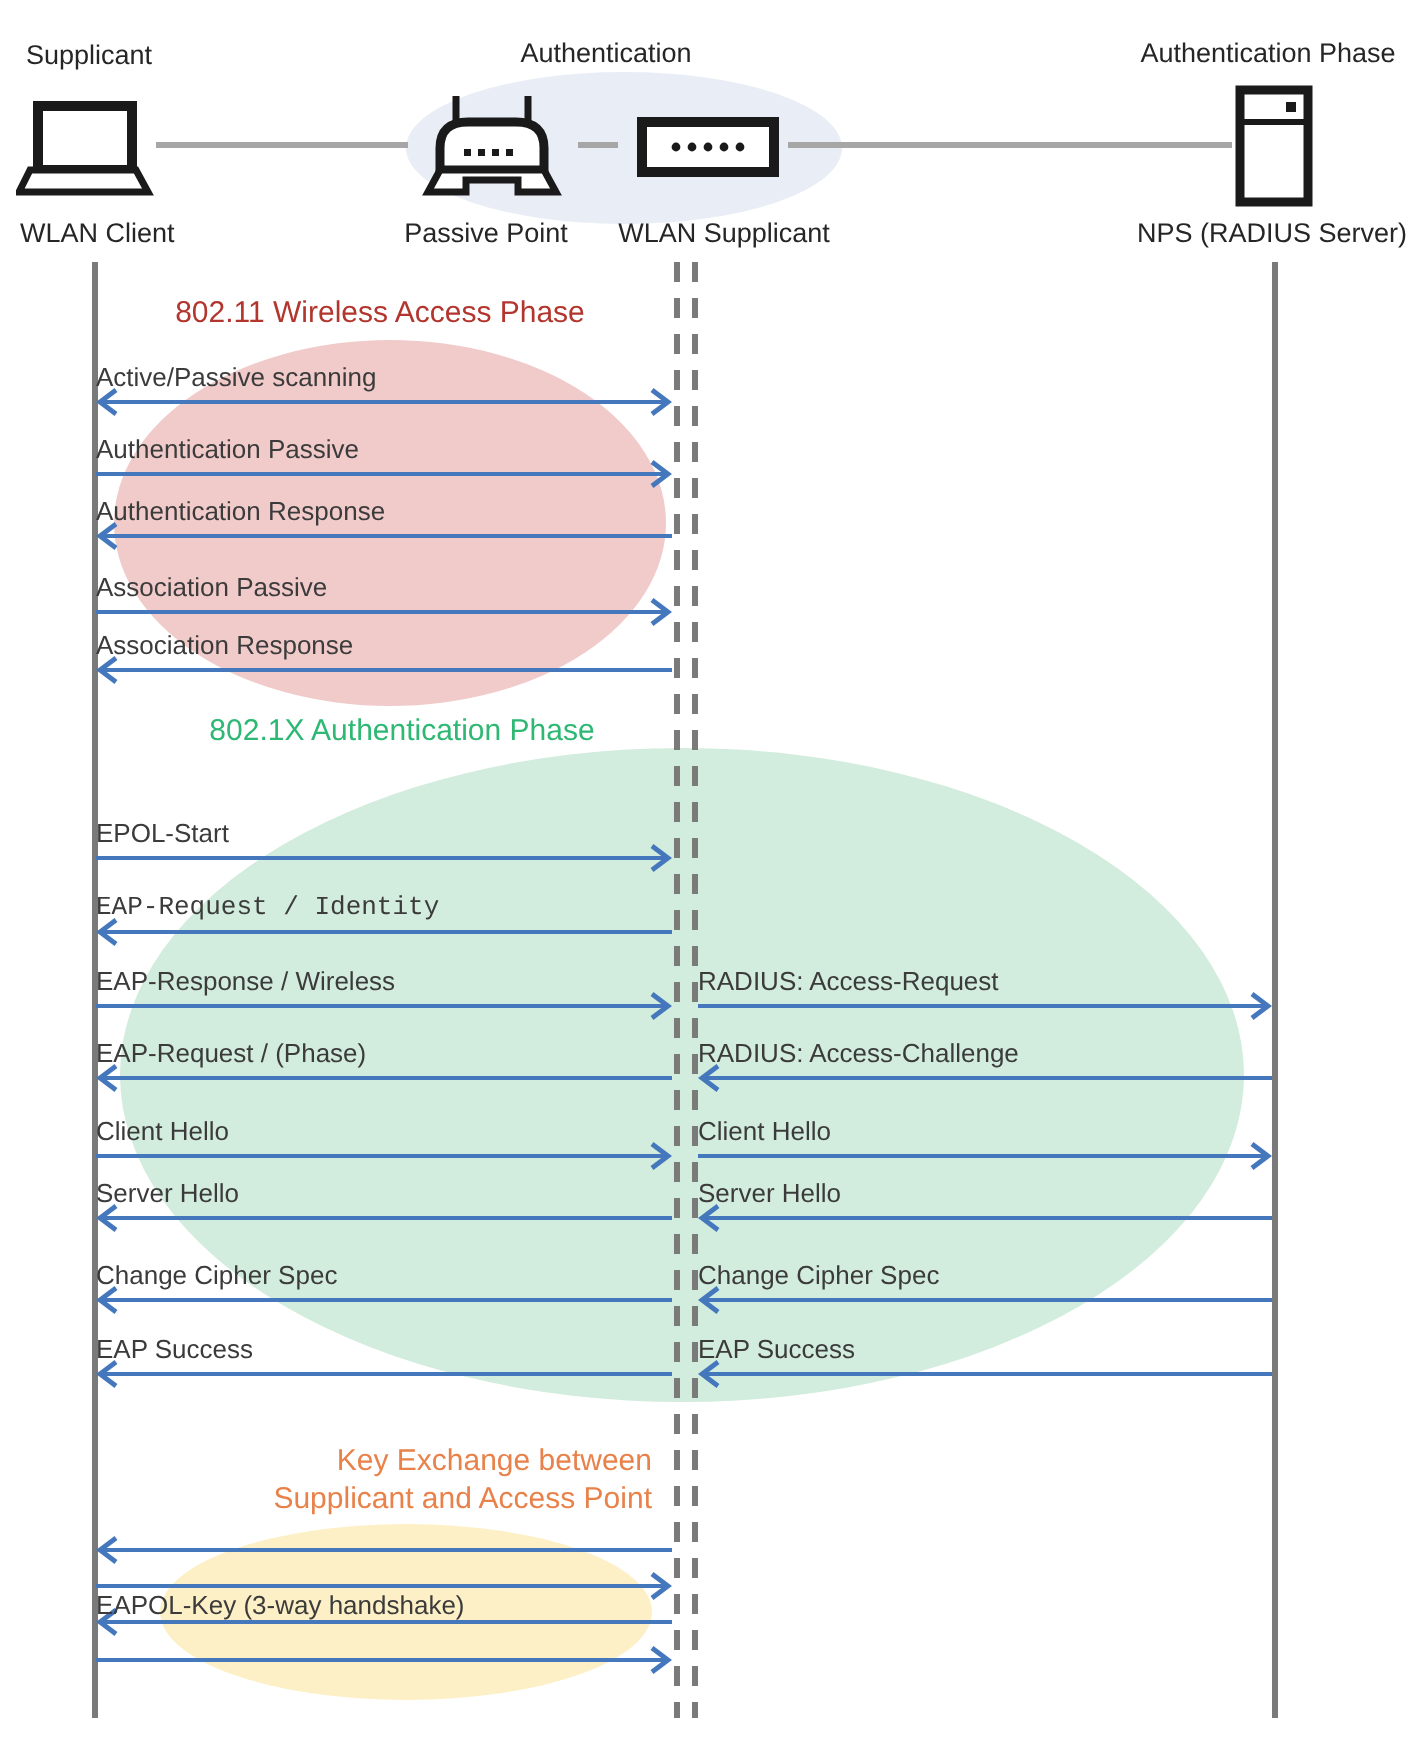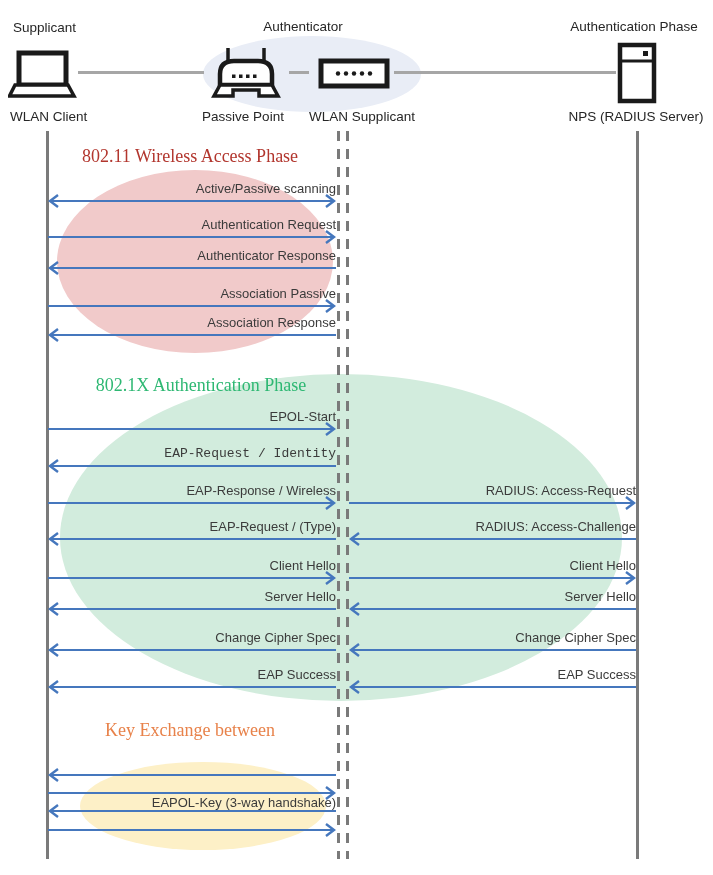--- a/index.html
+++ b/index.html
@@ -16,38 +16,38 @@
   .dashline {
     width:3px;
     background:repeating-linear-gradient(to bottom,
       #7a7a7a 0px, #7a7a7a 10px, transparent 10px, transparent 18px);
   }
   .ellipse { border-radius:50%; }
   .auth-bg   { background:#e9edf6; }
   .phase1-bg { background:#f1caca; }
   .phase2-bg { background:#d2ecdd; }
   .phase3-bg { background:#fdf0c7; }
-  .phase-title { text-align:center; font-size:18px; line-height:19px; white-space:nowrap;font-family:Liberation Serif, serif; }
+  .phase-title { text-align:center; font-size:15px; line-height:19px; white-space:nowrap; }
   .pt1 { color:#b2362e; }
   .pt2 { color:#2eb873; }
-  .pt3 { color:#e8824a; }
+  .pt3 { color:#e8824a;text-align:right; }
   .msg-label {
     position:absolute; font-size:13px; height:16px; line-height:16px;
-    color:#3b3b3b; text-align:right; white-space:nowrap;
+    color:#3b3b3b; text-align:left; white-space:nowrap;
   }
   .arrow { position:absolute; }
   .arrow svg { display:block; }
 </style>
 </head>
 <body>
 
 <div id="canvas">
 
   <div class="abs role" style="left:13px;top:20px">Supplicant</div>
-  <div class="abs role center" style="left:223px;top:19px;width:160px">Authenticator</div>
+  <div class="abs role center" style="left:223px;top:19px;width:160px">Authentication</div>
   <div class="abs role center" style="left:554px;top:19px;width:160px">Authentication Phase</div>
 
   <div class="abs ellipse auth-bg" style="left:203px;top:36px;width:218px;height:76px"></div>
 
   <div class="abs conn" style="left:78px;top:71px;width:126px"></div>
   <div class="abs conn" style="left:289px;top:71px;width:20px"></div>
   <div class="abs conn" style="left:394px;top:71px;width:222px"></div>
 
   <svg class="abs" style="left:8px;top:49px" width="70" height="50" viewBox="0 0 70 50">
     <rect x="11" y="4" width="47" height="32" fill="#fff" stroke="#1a1a1a" stroke-width="5"></rect>
@@ -87,48 +87,49 @@
   <div class="abs ellipse phase1-bg" style="left:57px;top:170px;width:276px;height:183px"></div>
   <div class="abs ellipse phase2-bg" style="left:60px;top:374px;width:562px;height:327px"></div>
   <div class="abs ellipse phase3-bg" style="left:80px;top:762px;width:246px;height:88px"></div>
 
   <div class="abs lifeline" style="left:46px;top:131px;height:728px"></div>
   <div class="abs dashline" style="left:337px;top:131px;height:728px"></div>
   <div class="abs dashline" style="left:346px;top:131px;height:728px"></div>
   <div class="abs lifeline" style="left:636px;top:131px;height:728px"></div>
 
   <div class="abs phase-title pt1" style="left:60px;top:147px;width:260px">802.11 Wireless Access Phase</div>
-  <div class="abs phase-title pt2" style="left:71px;top:376px;width:260px">802.1X Authentication Phase</div>
+  <div class="abs phase-title pt2" style="left:71px;top:356px;width:260px">802.1X Authentication Phase</div>
   <div class="abs phase-title pt3" style="left:54px;top:721px;width:272px">
     <div>Key Exchange between</div>
+    <div>Supplicant and Access Point</div>
   </div>
 
   <div id="messages">
       <div class="arrow" style="left: 48px; top: 193px; width: 288px; height: 16px;">
         <svg width="288" height="16">
           <line x1="2" y1="8" x2="286" y2="8" stroke="#4577bd" stroke-width="2"></line>
           <polyline points="278,2 286,8 278,14" fill="none" stroke="#4577bd" stroke-width="2.4"></polyline>
           <polyline points="10,2 2,8 10,14" fill="none" stroke="#4577bd" stroke-width="2.4"></polyline>
         </svg>
       </div>
       <div class="msg-label" style="left: 48px; top: 181px; width: 288px;">Active/Passive scanning</div>
       <div class="arrow" style="left: 48px; top: 229px; width: 288px; height: 16px;">
         <svg width="288" height="16">
           <line x1="0" y1="8" x2="286" y2="8" stroke="#4577bd" stroke-width="2"></line>
           <polyline points="278,2 286,8 278,14" fill="none" stroke="#4577bd" stroke-width="2.4"></polyline>
         </svg>
       </div>
-      <div class="msg-label" style="left: 48px; top: 217px; width: 288px;">Authentication Request</div>
+      <div class="msg-label" style="left: 48px; top: 217px; width: 288px;">Authentication Passive</div>
       <div class="arrow" style="left: 48px; top: 260px; width: 288px; height: 16px;">
         <svg width="288" height="16">
           <line x1="2" y1="8" x2="288" y2="8" stroke="#4577bd" stroke-width="2"></line>
           <polyline points="10,2 2,8 10,14" fill="none" stroke="#4577bd" stroke-width="2.4"></polyline>
         </svg>
       </div>
-      <div class="msg-label" style="left: 48px; top: 248px; width: 288px;">Authenticator Response</div>
+      <div class="msg-label" style="left: 48px; top: 248px; width: 288px;">Authentication Response</div>
       <div class="arrow" style="left: 48px; top: 298px; width: 288px; height: 16px;">
         <svg width="288" height="16">
           <line x1="0" y1="8" x2="286" y2="8" stroke="#4577bd" stroke-width="2"></line>
           <polyline points="278,2 286,8 278,14" fill="none" stroke="#4577bd" stroke-width="2.4"></polyline>
         </svg>
       </div>
       <div class="msg-label" style="left: 48px; top: 286px; width: 288px;">Association Passive</div>
       <div class="arrow" style="left: 48px; top: 327px; width: 288px; height: 16px;">
         <svg width="288" height="16">
           <line x1="2" y1="8" x2="288" y2="8" stroke="#4577bd" stroke-width="2"></line>
@@ -163,21 +164,21 @@
           <polyline points="277,2 285,8 277,14" fill="none" stroke="#4577bd" stroke-width="2.4"></polyline>
         </svg>
       </div>
       <div class="msg-label" style="left: 349px; top: 483px; width: 287px;">RADIUS: Access-Request</div>
       <div class="arrow" style="left: 48px; top: 531px; width: 288px; height: 16px;">
         <svg width="288" height="16">
           <line x1="2" y1="8" x2="288" y2="8" stroke="#4577bd" stroke-width="2"></line>
           <polyline points="10,2 2,8 10,14" fill="none" stroke="#4577bd" stroke-width="2.4"></polyline>
         </svg>
       </div>
-      <div class="msg-label" style="left: 48px; top: 519px; width: 288px;">EAP-Request / (Type)</div>
+      <div class="msg-label" style="left: 48px; top: 519px; width: 288px;">EAP-Request / (Phase)</div>
       <div class="arrow" style="left: 349px; top: 531px; width: 287px; height: 16px;">
         <svg width="287" height="16">
           <line x1="2" y1="8" x2="287" y2="8" stroke="#4577bd" stroke-width="2"></line>
           <polyline points="10,2 2,8 10,14" fill="none" stroke="#4577bd" stroke-width="2.4"></polyline>
         </svg>
       </div>
       <div class="msg-label" style="left: 349px; top: 519px; width: 287px;">RADIUS: Access-Challenge</div>
       <div class="arrow" style="left: 48px; top: 570px; width: 288px; height: 16px;">
         <svg width="288" height="16">
           <line x1="0" y1="8" x2="286" y2="8" stroke="#4577bd" stroke-width="2"></line>

